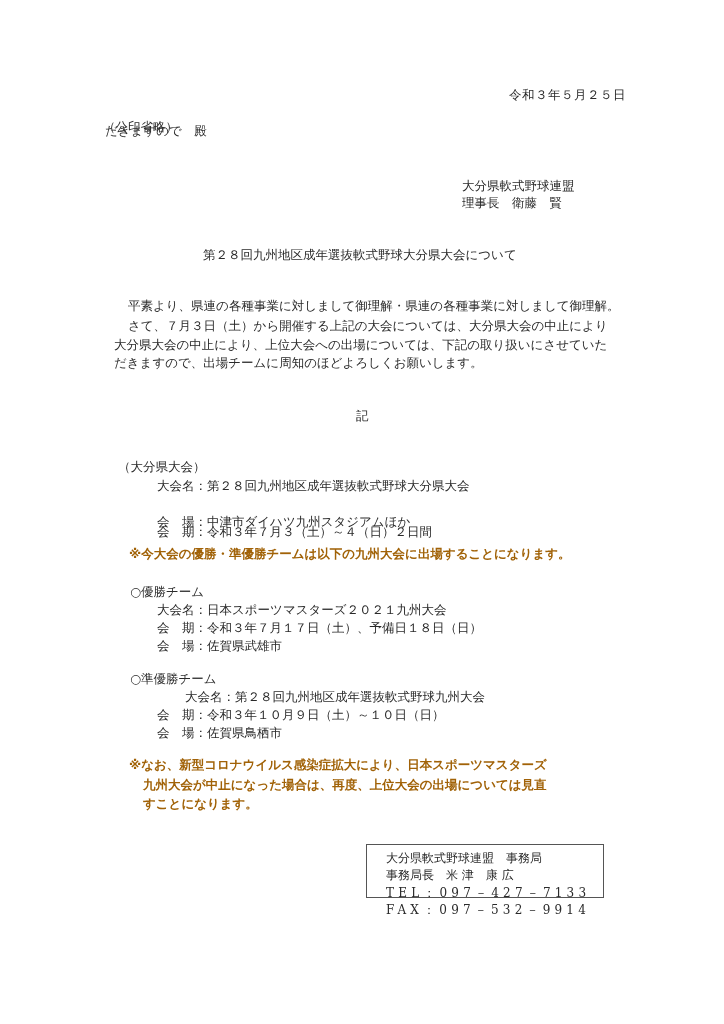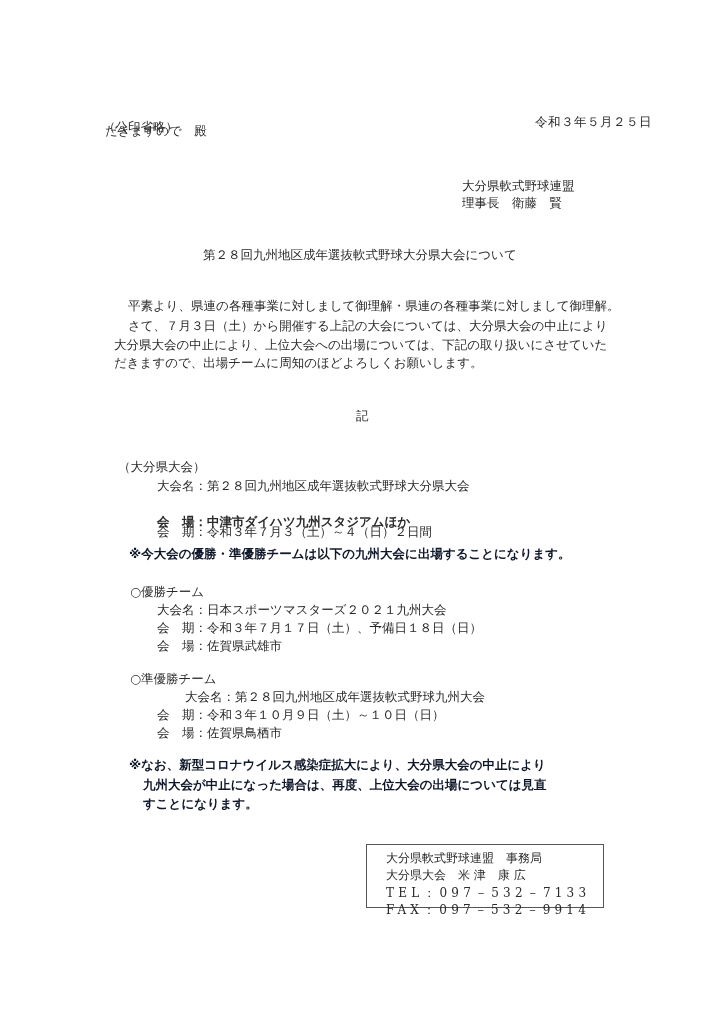--- a/index.html
+++ b/index.html
@@ -3,80 +3,80 @@
 <meta charset="utf-8">
 <style>
   html, body { margin: 0; padding: 0; background: #ffffff; }
   body {
     width: 724px; height: 1024px; position: relative; overflow: hidden;
     font-family: "DejaVu Serif", "Liberation Serif", serif;
     color: #2a2a2a;
     font-size: 12.5px;
   }
   .abs { position: absolute; white-space: nowrap; line-height: 1; }
-  .bold { font-family: "DejaVu Sans", "Liberation Sans", sans-serif; font-weight: bold; color: #0f172a; font-size: 12.5px; }
+  .bold { font-family: "DejaVu Sans", "Liberation Sans", sans-serif; font-weight: bold; color: #a16207; font-size: 12.5px; }
   .contact-box {
-    position: absolute; left: 366px; top: 844px; width: 238px; height: 64px;
+    position: absolute; left: 366px; top: 844px; width: 238px; height: 54px;
     border: 1.5px solid #555; box-sizing: border-box;
   }
   .contact-box .line { position: absolute; left: 19px; white-space: nowrap; line-height: 1; font-size: 12px; }
   .contact-box .wide { letter-spacing: 4.2px; }
 </style>
 </head>
 <body>
 
 <div>
 
   <div class="abs" style="left:103px; top:89px;margin-top:32px;">（公印省略）</div>
-  <div class="abs" style="left:535px; top:89px; letter-spacing:0.5px;margin-top:27px;">令和３年５月２５日</div>
+  <div class="abs" style="left:509px; top:89px; letter-spacing:0.5px;">令和３年５月２５日</div>
   <div class="abs" style="left:105px; top:125px;">だきますので　殿</div>
 
   <div class="abs" style="left:462px; top:180px;">大分県軟式野球連盟</div>
   <div class="abs" style="left:462px; top:197px;">理事長　衛藤　賢</div>
 
   <div class="abs" style="left:203px; top:249px;">第２８回九州地区成年選抜軟式野球大分県大会について</div>
 
   <div>
     <div class="abs" style="left:128px; top:300px;">平素より、県連の各種事業に対しまして御理解・県連の各種事業に対しまして御理解。</div>
     <div class="abs" style="left:128px; top:320px;">さて、７月３日（土）から開催する上記の大会については、大分県大会の中止により</div>
     <div class="abs" style="left:114px; top:339px;">大分県大会の中止により、上位大会への出場については、下記の取り扱いにさせていた</div>
     <div class="abs" style="left:114px; top:357px;">だきますので、出場チームに周知のほどよろしくお願いします。</div>
   </div>
 
   <div class="abs" style="left:356px; top:410px;">記</div>
 
   <div>
     <div class="abs" style="left:118px; top:461px;">（大分県大会）</div>
     <div class="abs" style="left:157px; top:480px;">大会名：第２８回九州地区成年選抜軟式野球大分県大会</div>
     <div class="abs" style="left:157px; top:526px;text-align:right;">会　期：令和３年７月３（土）～４（日）２日間</div>
-    <div class="abs" style="left:157px; top:516px;font-weight:bold;">会　場：中津市ダイハツ九州スタジアムほか</div>
+    <div class="abs" style="left:157px; top:516px;">会　場：中津市ダイハツ九州スタジアムほか</div>
   </div>
 
   <div class="abs bold" style="left:129px; top:548px;">※今大会の優勝・準優勝チームは以下の九州大会に出場することになります。</div>
 
   <div>
     <div class="abs" style="left:130px; top:586px;">○優勝チーム</div>
     <div class="abs" style="left:157px; top:604px;">大会名：日本スポーツマスターズ２０２１九州大会</div>
     <div class="abs" style="left:157px; top:622px;">会　期：令和３年７月１７日（土）、予備日１８日（日）</div>
     <div class="abs" style="left:157px; top:640px;">会　場：佐賀県武雄市</div>
   </div>
 
   <div>
     <div class="abs" style="left:130px; top:673px;">○準優勝チーム</div>
     <div class="abs" style="left:157px; top:691px;margin-left:28px;">大会名：第２８回九州地区成年選抜軟式野球九州大会</div>
     <div class="abs" style="left:157px; top:709px;">会　期：令和３年１０月９日（土）～１０日（日）</div>
     <div class="abs" style="left:157px; top:727px;">会　場：佐賀県鳥栖市</div>
   </div>
 
   <div>
-    <div class="abs bold" style="left:129px; top:759px;">※なお、新型コロナウイルス感染症拡大により、大分県大会の中止により</div>
+    <div class="abs bold" style="left:129px; top:759px;">※なお、新型コロナウイルス感染症拡大により、日本スポーツマスターズ</div>
     <div class="abs bold" style="left:143px; top:779px;">九州大会が中止になった場合は、再度、上位大会の出場については見直</div>
     <div class="abs bold" style="left:143px; top:798px;">すことになります。</div>
   </div>
 
   <div class="contact-box">
     <div class="line" style="top:7px;">大分県軟式野球連盟　事務局</div>
-    <div class="line" style="top:24px;">大分県大会　米 津　康 広</div>
-    <div class="line wide" style="top:42px;">TEL：097－532－7133</div>
+    <div class="line" style="top:24px;">事務局長　米 津　康 広</div>
+    <div class="line wide" style="top:42px;">TEL：097－427－7133</div>
     <div class="line wide" style="top:59px;">FAX：097－532－9914</div>
   </div>
 
 </div>
 
 </body></html>

